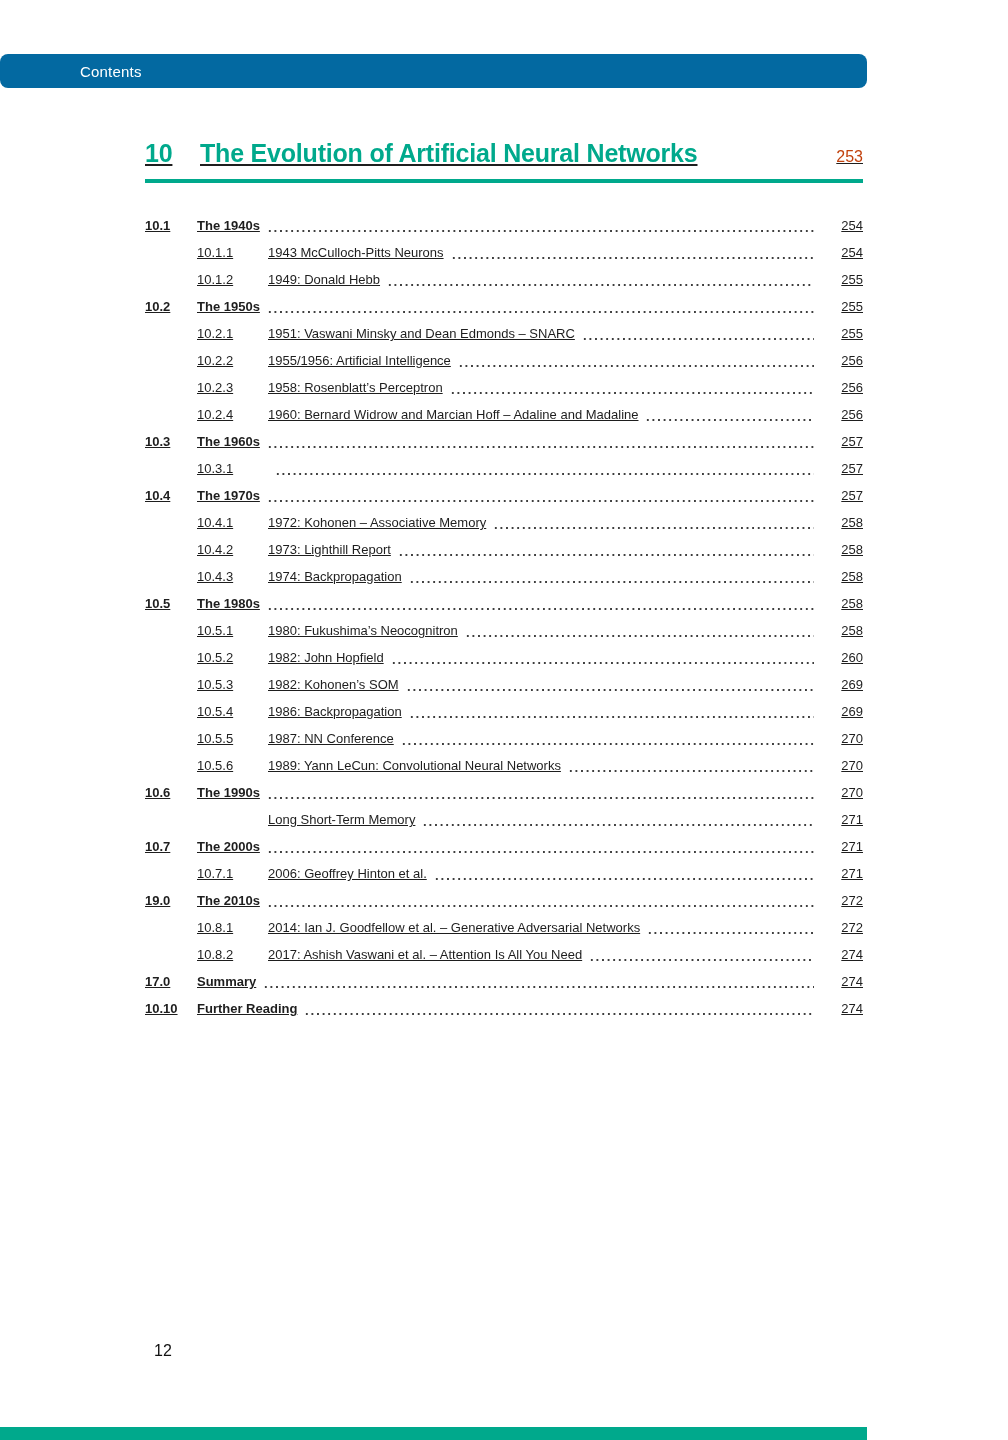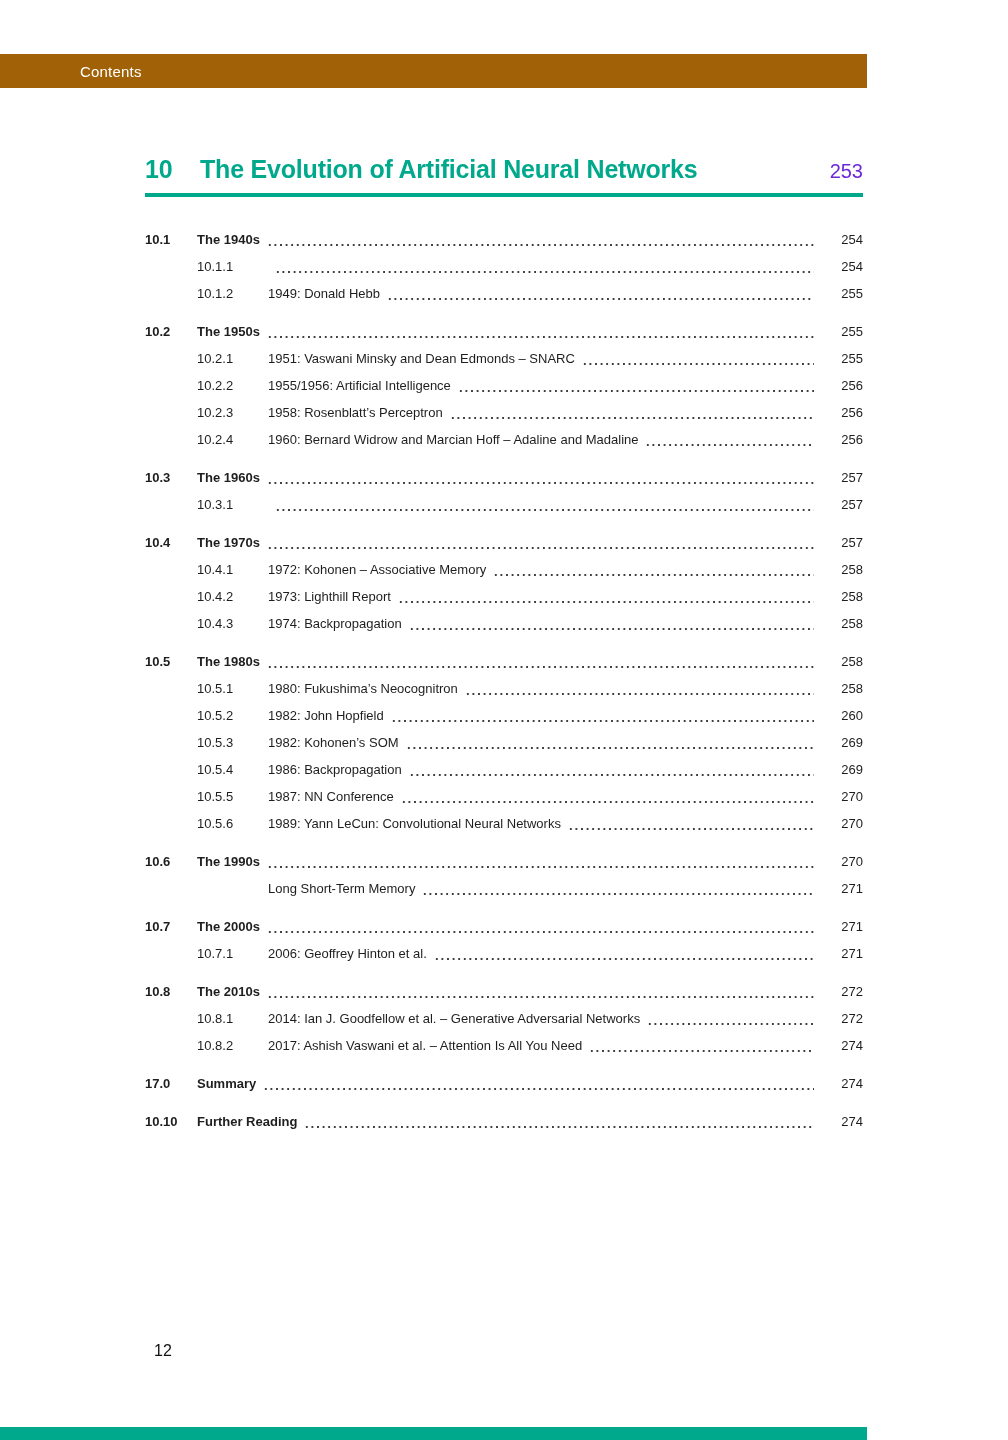--- a/index.html
+++ b/index.html
@@ -12,32 +12,32 @@
     overflow:hidden;
   }
   .header-bar {
     position:absolute; top:54px; left:0;
     width:867px; height:34px;
     display:flex; align-items:center;
     padding-left:80px; box-sizing:border-box;
   }
   .header-bar .hdr-label { color:#ffffff; font-size:15px; letter-spacing:0.2px; }
   .content {
-    position:absolute; left:145px; top:154px; width:718px;
+    position:absolute; left:145px; top:138px; width:718px;text-decoration:underline;
   }
   .chapter-heading {
     display:flex; align-items:baseline;
     font-size:25px; font-weight:700; line-height:30px; letter-spacing:-0.2px;
   }
   .chapter-heading .ch-num { width:55px; flex:0 0 55px; }
   .chapter-heading .ch-title { flex:1 1 auto; }
-  .chapter-heading .ch-page { font-size:20px; font-weight:400; color:#6d28d9; letter-spacing:0; flex:0 0 auto; }
+  .chapter-heading .ch-page { font-size:16px; font-weight:400; color:#c2410c; letter-spacing:0; flex:0 0 auto; }
   .heading-rule { height:4px; margin-top:7px; }
   .toc { margin-top:29px; }
-  .toc-group { margin-top:11px; }
+  .toc-group { margin-top:0; }
   .toc-group:first-child { margin-top:0; }
   .row {
     display:flex; align-items:baseline;
     font-size:13px; line-height:27px; white-space:nowrap;
   }
   .row .num   { flex:0 0 52px; }
   .row.main .num, .row.main .lbl { font-weight:700; }
   .row .indent { flex:0 0 52px; }
   .row .subnum { flex:0 0 71px; }
   .row .lbl { flex:0 0 auto; }
@@ -57,21 +57,21 @@
   .footer-bar {
     position:absolute; left:0; bottom:0;
     width:867px; height:13px;
   }
 </style>
 </head>
 <body>
 
 <div class="page">
 
-  <div class="header-bar" style="background: #a16207;">
+  <div class="header-bar" style="background: #0369a1; border-radius: 8px;">
     <span class="hdr-label">Contents</span>
   </div>
 
   <div class="content">
     <div class="chapter-heading" style="color: rgb(0, 169, 140);">
       <span class="ch-num">10</span>
       <span class="ch-title">The Evolution of Artificial Neural Networks</span>
       <span class="ch-page">253</span>
     </div>
     <div class="heading-rule" style="background: rgb(0, 169, 140);"></div>
@@ -80,20 +80,21 @@
         <div class="toc-group">
           <div class="row main">
             <span class="num">10.1</span>
             <span class="lbl">The 1940s</span>
             <span class="leader"></span>
             <span class="pg">254</span>
           </div>
           <div class="row sub">
             <span class="indent"></span>
             <span class="subnum">10.1.1</span>
+            <span class="lbl">1943 McCulloch-Pitts Neurons</span>
             <span class="leader"></span>
             <span class="pg">254</span>
           </div>
           <div class="row sub">
             <span class="indent"></span>
             <span class="subnum">10.1.2</span>
             <span class="lbl">1949: Donald Hebb</span>
             <span class="leader"></span>
             <span class="pg">255</span>
           </div>
@@ -252,21 +253,21 @@
           <div class="row sub">
             <span class="indent"></span>
             <span class="subnum">10.7.1</span>
             <span class="lbl">2006: Geoffrey Hinton et al.</span>
             <span class="leader"></span>
             <span class="pg">271</span>
           </div>
         </div>
         <div class="toc-group">
           <div class="row main">
-            <span class="num">10.8</span>
+            <span class="num">19.0</span>
             <span class="lbl">The 2010s</span>
             <span class="leader"></span>
             <span class="pg">272</span>
           </div>
           <div class="row sub">
             <span class="indent"></span>
             <span class="subnum">10.8.1</span>
             <span class="lbl">2014: Ian J. Goodfellow et al. – Generative Adversarial Networks</span>
             <span class="leader"></span>
             <span class="pg">272</span>

